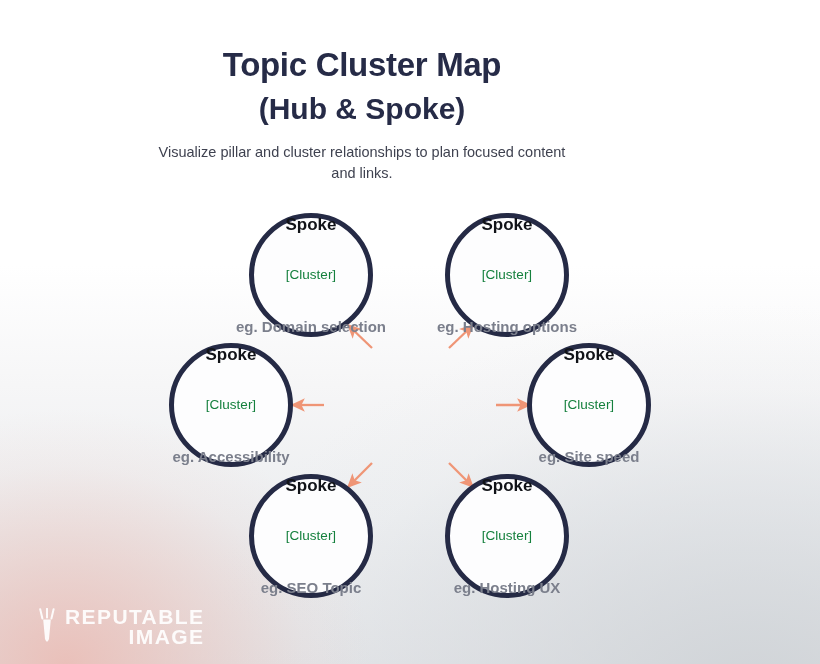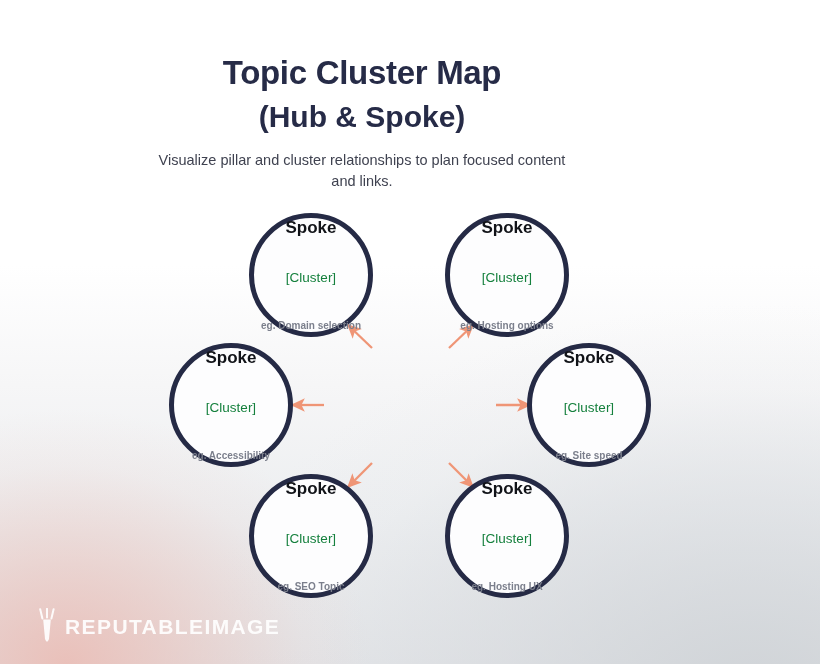--- a/index.html
+++ b/index.html
@@ -26,21 +26,20 @@
       linear-gradient(to bottom, #ffffff 0%, #ffffff 40%, #f6f6f7 58%, #eceef0 78%, #e2e4e7 100%);
   }
 
   
   .header {
     position: absolute;
     left: 0;
     top: 0;
     width: 724px;
     text-align: center;
-    margin-top: 8px;
   }
   .title {
     margin: 0;
     padding-top: 47px;
     font-size: 33px;
     font-weight: bold;
     letter-spacing: -0.3px;
     color: #262b47;
     line-height: 1.1;
   }
@@ -134,21 +133,21 @@
     line-height: 1;
   }
   .spoke .n-sub {
     font-size: 13.5px;
     font-weight: normal;
     color: #15803d;
     padding-top: 7px;
     line-height: 1;
   }
   .spoke .n-eg {
-    font-size: 10px;
+    font-size: 15px;
     font-weight: bold;
     color: #7b7f8c;
     padding-top: 9px;
     line-height: 1;
     white-space: nowrap;
     text-align: right;
   }
 
   
   .watermark {
@@ -160,22 +159,23 @@
     gap: 7px;
     opacity: 0.92;
   }
   .wm-mark {
     width: 22px;
     height: 38px;
     flex: none;
   }
   .wm-text {
     display: flex;
-    flex-direction: row;
+    flex-direction: column;
     line-height: 0.92;
+    text-align: right;
   }
   .wm-line {
     font-size: 21px;
     font-weight: bold;
     letter-spacing: 1.4px;
     color: #ffffff;
   }
 </style>
 </head>
 <body>

